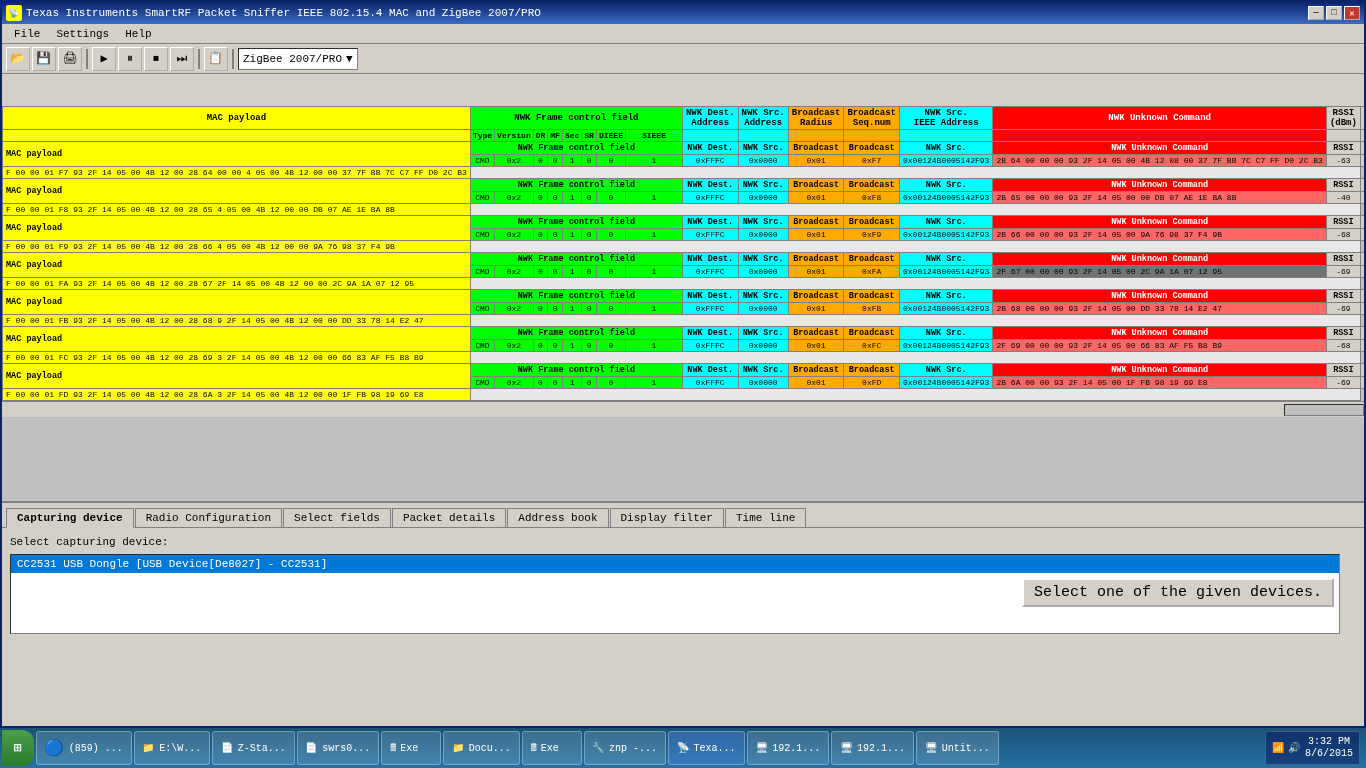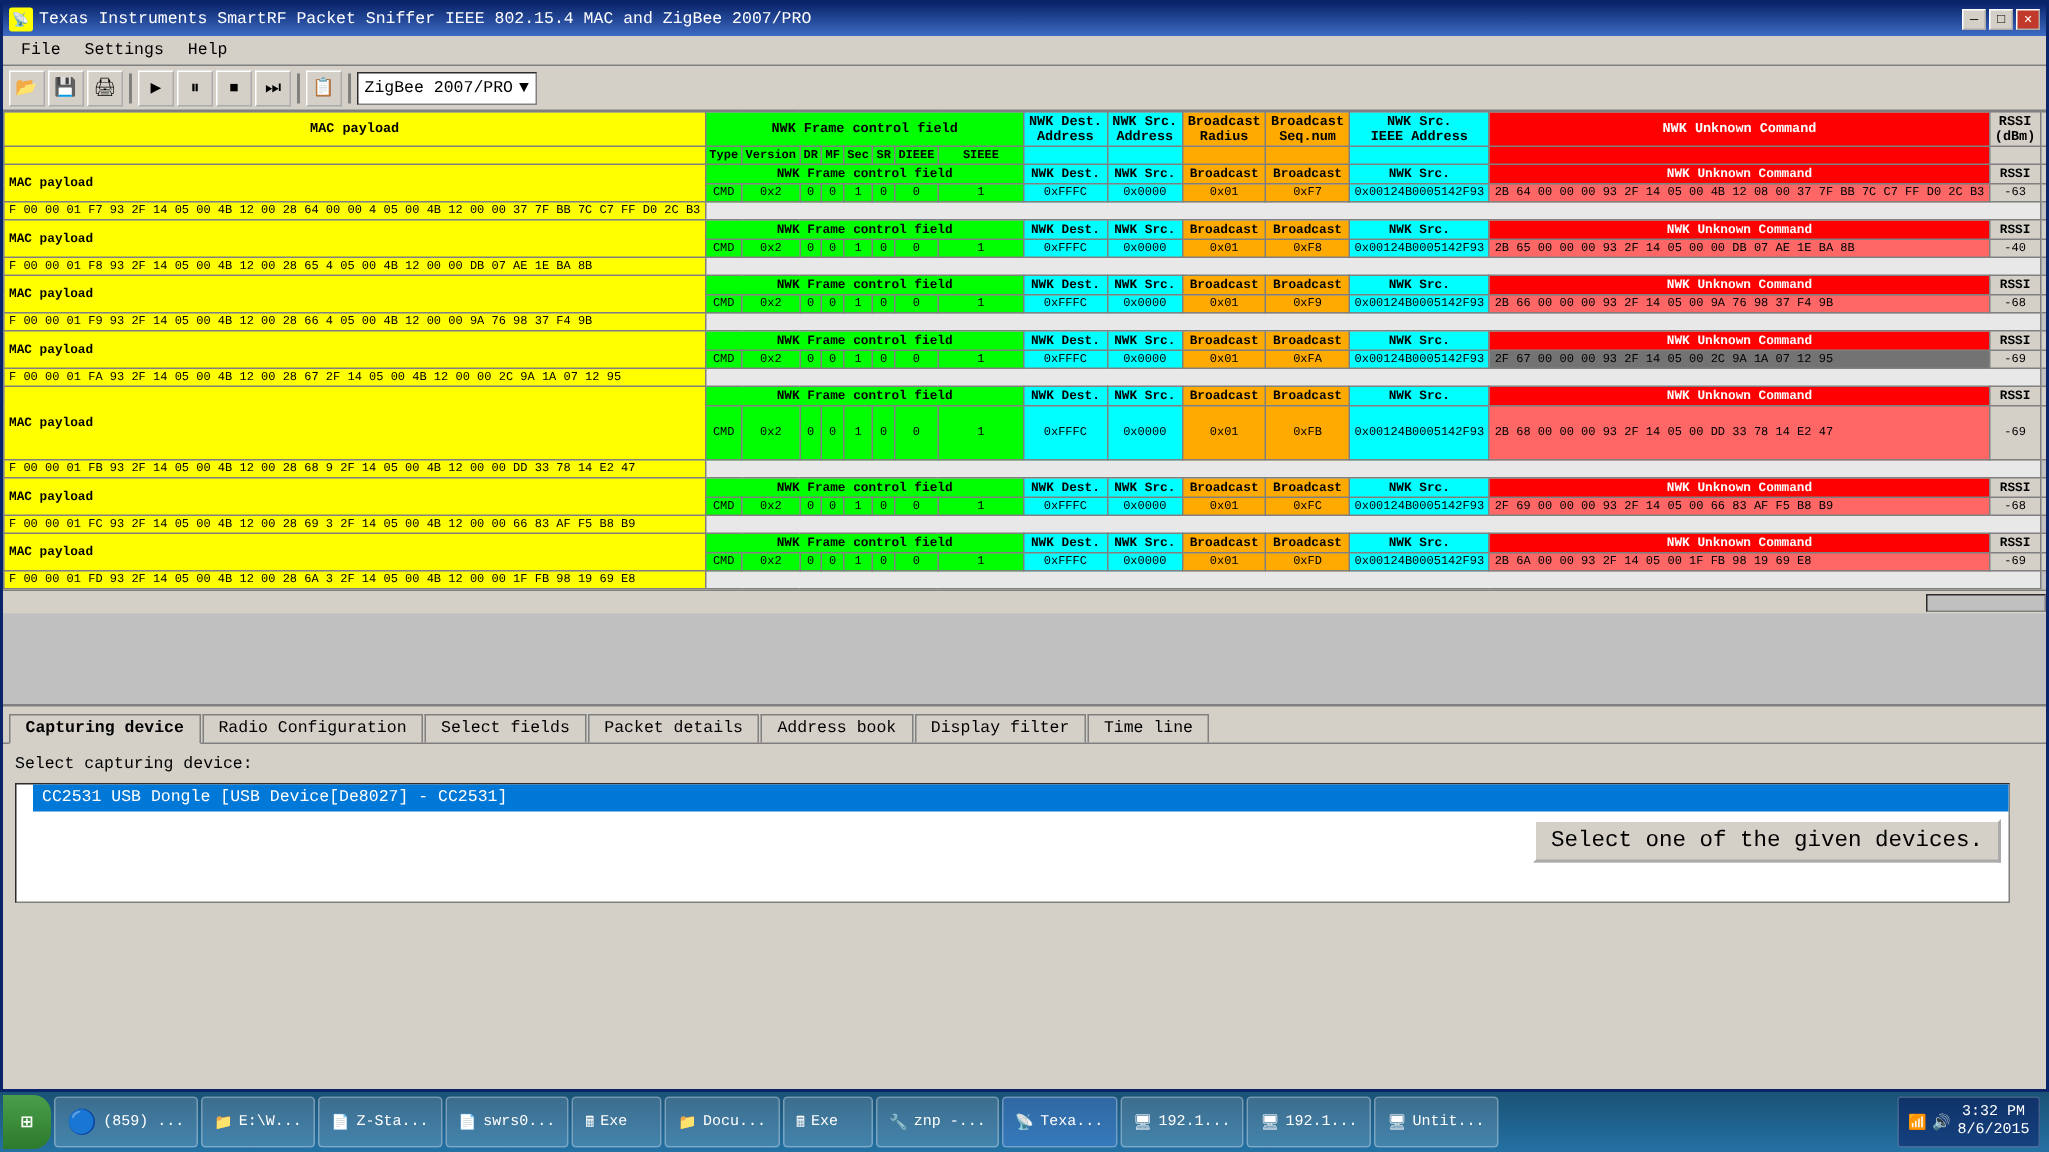--- a/index.html
+++ b/index.html
@@ -103,21 +103,20 @@
       padding: 8px;
       min-height: 120px;
     }
 
     
     #device-label { font-size: 11px; margin-bottom: 6px; }
     #device-list {
       width: 1320px;
       background: white;
       border: 1px inset #808080;
-      padding-left: 11px;
     }
     .device-item {
       padding: 3px 6px;
       font-size: 11px;
       cursor: pointer;
     }
     .device-item.selected { background: #0078d7; color: white; }
 
     
     #statusbar {
@@ -243,21 +242,21 @@
     <div class="toolbar-btn">⏭</div>
     <div class="toolbar-separator"></div>
     <div class="toolbar-btn">📋</div>
     <div class="toolbar-separator"></div>
     <div class="toolbar-dropdown">
       <span>ZigBee 2007/PRO</span>
       <span>▼</span>
     </div>
   </div>
 
-  <div id="packet-area" style="height:395px; overflow: auto;">
+  <div id="packet-area" style="height:395px; overflow: auto; margin-top: 32px;">
     <table style="border-collapse:collapse; font-size:8.5px; white-space:nowrap;">
       <colgroup>
         <col style="width:170px">
         <col style="width:45px">
         <col style="width:50px">
         <col style="width:25px">
         <col style="width:25px">
         <col style="width:25px">
         <col style="width:25px">
         <col style="width:35px">
@@ -469,21 +468,21 @@
             <td style="background: rgb(0, 255, 0); border: 1px solid rgb(128, 128, 128); padding: 1px 2px; font-size: 8px; text-align: center;">0</td>
             <td style="background: rgb(0, 255, 0); border: 1px solid rgb(128, 128, 128); padding: 1px 2px; font-size: 8px; text-align: center;">1</td>
             <td style="background: rgb(0, 255, 0); border: 1px solid rgb(128, 128, 128); padding: 1px 2px; font-size: 8px; text-align: center;">0</td>
             <td style="background: rgb(0, 255, 0); border: 1px solid rgb(128, 128, 128); padding: 1px 2px; font-size: 8px; text-align: center;">0</td>
             <td style="background: rgb(0, 255, 0); border: 1px solid rgb(128, 128, 128); padding: 1px 2px; font-size: 8px; text-align: center;">1</td>
             <td style="background: rgb(0, 255, 255); border: 1px solid rgb(128, 128, 128); padding: 1px 3px; font-size: 8px; text-align: center;">0xFFFC</td>
             <td style="background: rgb(0, 255, 255); border: 1px solid rgb(128, 128, 128); padding: 1px 3px; font-size: 8px; text-align: center;">0x0000</td>
             <td style="background: rgb(255, 170, 0); border: 1px solid rgb(128, 128, 128); padding: 1px 3px; font-size: 8px; text-align: center;">0x01</td>
             <td style="background: rgb(255, 170, 0); border: 1px solid rgb(128, 128, 128); padding: 1px 3px; font-size: 8px; text-align: center;">0xFB</td>
             <td style="background: rgb(0, 255, 255); border: 1px solid rgb(128, 128, 128); padding: 1px 3px; font-size: 8px; text-align: center;">0x00124B0005142F93</td>
-            <td style="background: rgb(255, 102, 102); border: 1px solid rgb(128, 128, 128); padding: 13px 3px; font-size: 8px;">2B 68 00 00 00 93 2F 14 05 00
+            <td style="background: rgb(255, 102, 102); border: 1px solid rgb(128, 128, 128); padding: 1px 3px; font-size: 8px;">2B 68 00 00 00 93 2F 14 05 00
 DD 33 78 14 E2 47</td>
             <td style="background: rgb(212, 208, 200); border: 1px solid rgb(128, 128, 128); padding: 1px 3px; font-size: 8px; text-align: center;">-69</td>
             <td style="background: rgb(212, 208, 200); border: 1px solid rgb(128, 128, 128); padding: 1px 3px; font-size: 8px; text-align: center;">OK</td>
           </tr>
           <tr>
             <td style="background: rgb(255, 255, 0); border: 1px solid rgb(128, 128, 128); padding: 1px 3px; font-size: 8px;">F 00 00 01 FB 93 2F 14 05 00 4B 12 00 28 68
 9 2F 14 05 00 4B 12 00 00 DD 33 78 14 E2 47</td>
             <td colspan="15" style="background: rgb(232, 232, 232); border: 1px solid rgb(128, 128, 128);"></td>
           </tr>
           <tr>

